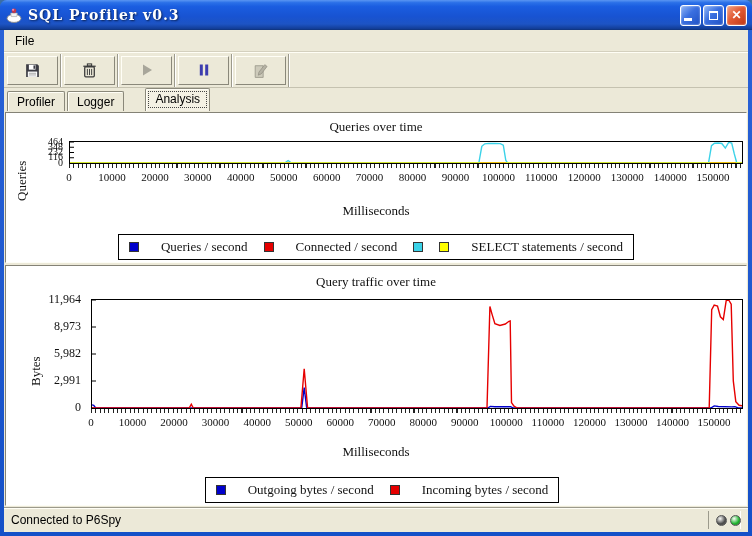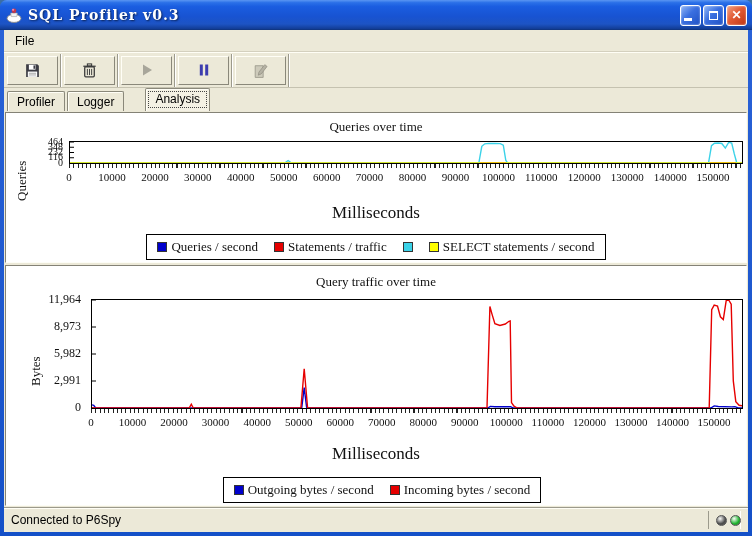--- a/index.html
+++ b/index.html
@@ -60,33 +60,33 @@
   .panel-1 .xticks-strip { left:63px; top:51px; width:674px; }
   .panel-2 .xticks-strip { left:85px; top:143px; width:652px; }
   .x-labels { position:absolute; height:14px; font-size:11px; }
   .panel-1 .x-labels { left:63px; top:58px; width:674px; }
   .panel-2 .x-labels { left:85px; top:150px; width:652px; }
   .xtick { position:absolute; width:52px; text-align:center; }
   .y-ticklabels { position:absolute; }
   .panel-1 .y-ticklabels { left:36px; top:28px; width:24px; height:23px; font-size:10px; }
   .panel-2 .y-ticklabels { left:0; top:33px; width:78px; height:110px; font-size:12px; }
   .ytick { position:absolute; right:3px; width:100%; text-align:right; line-height:11px; }
-  .x-axis-label { position:absolute; left:0; right:0; text-align:center; font-size:17px; }
+  .x-axis-label { position:absolute; left:0; right:0; text-align:center; font-size:13px; }
   .panel-1 .x-axis-label { top:90px; }
   .panel-2 .x-axis-label { top:178px; }
   .y-axis-label { position:absolute; writing-mode:vertical-rl; transform:rotate(180deg);
                   font-size:13px; text-align:center; }
   .panel-1 .y-axis-label { left:8px; top:25px; height:85px; }
   .panel-2 .y-axis-label { left:22px; top:55px; height:100px; }
   .legend { position:absolute; left:0; right:0; display:flex; justify-content:center; }
   .panel-1 .legend { top:121px; }
   .panel-2 .legend { top:211px;margin-left:12px; }
   .legend-box { border:1px solid #000; background:#fff; padding:4px 10px;
                 display:flex; gap:16px; align-items:center; font-size:13px; }
-  .legend-item { display:flex; align-items:center; gap:4px; white-space:nowrap; }
+  .legend-item { display:flex; align-items:center; gap:22px; white-space:nowrap; }
   .swatch { width:10px; height:10px; border:1px solid #333; display:inline-block; }
   
   .statusbar { height:25px; border-top:1px solid #9c9a8c; box-shadow:inset 0 1px 0 #fffef5;
       display:flex; align-items:center; padding:0 7px; font-size:12px; background:#ece9d8; }
   .led-area { margin-left:auto; display:flex; gap:3px; align-items:center;
       border-left:1px solid #9c9a8c; box-shadow:-1px 0 0 #fff inset; padding-left:7px; height:18px; }
   .led { width:11px; height:11px; border-radius:50%; border:1px solid #555; }
   svg.chart-svg { display:block; }
   .icon-svg { display:block; }
 </style>
@@ -219,21 +219,21 @@
           </div>
         <div class="x-axis-label">Milliseconds</div>
         <div class="legend">
             <div class="legend-box">
               <span class="legend-item">
                 <span class="swatch" style="background: rgb(0, 0, 204);"></span>
                 <span>Queries / second</span>
               </span>
               <span class="legend-item">
                 <span class="swatch" style="background: rgb(230, 0, 0);"></span>
-                <span>Statements / traffic</span>
+                <span>Connected / second</span>
               </span>
               <span class="legend-item">
                 <span class="swatch" style="background: rgb(58, 210, 232);"></span>
               </span>
               <span class="legend-item">
                 <span class="swatch" style="background: rgb(255, 255, 0);"></span>
                 <span>SELECT statements / second</span>
               </span>
             </div>
           </div>

